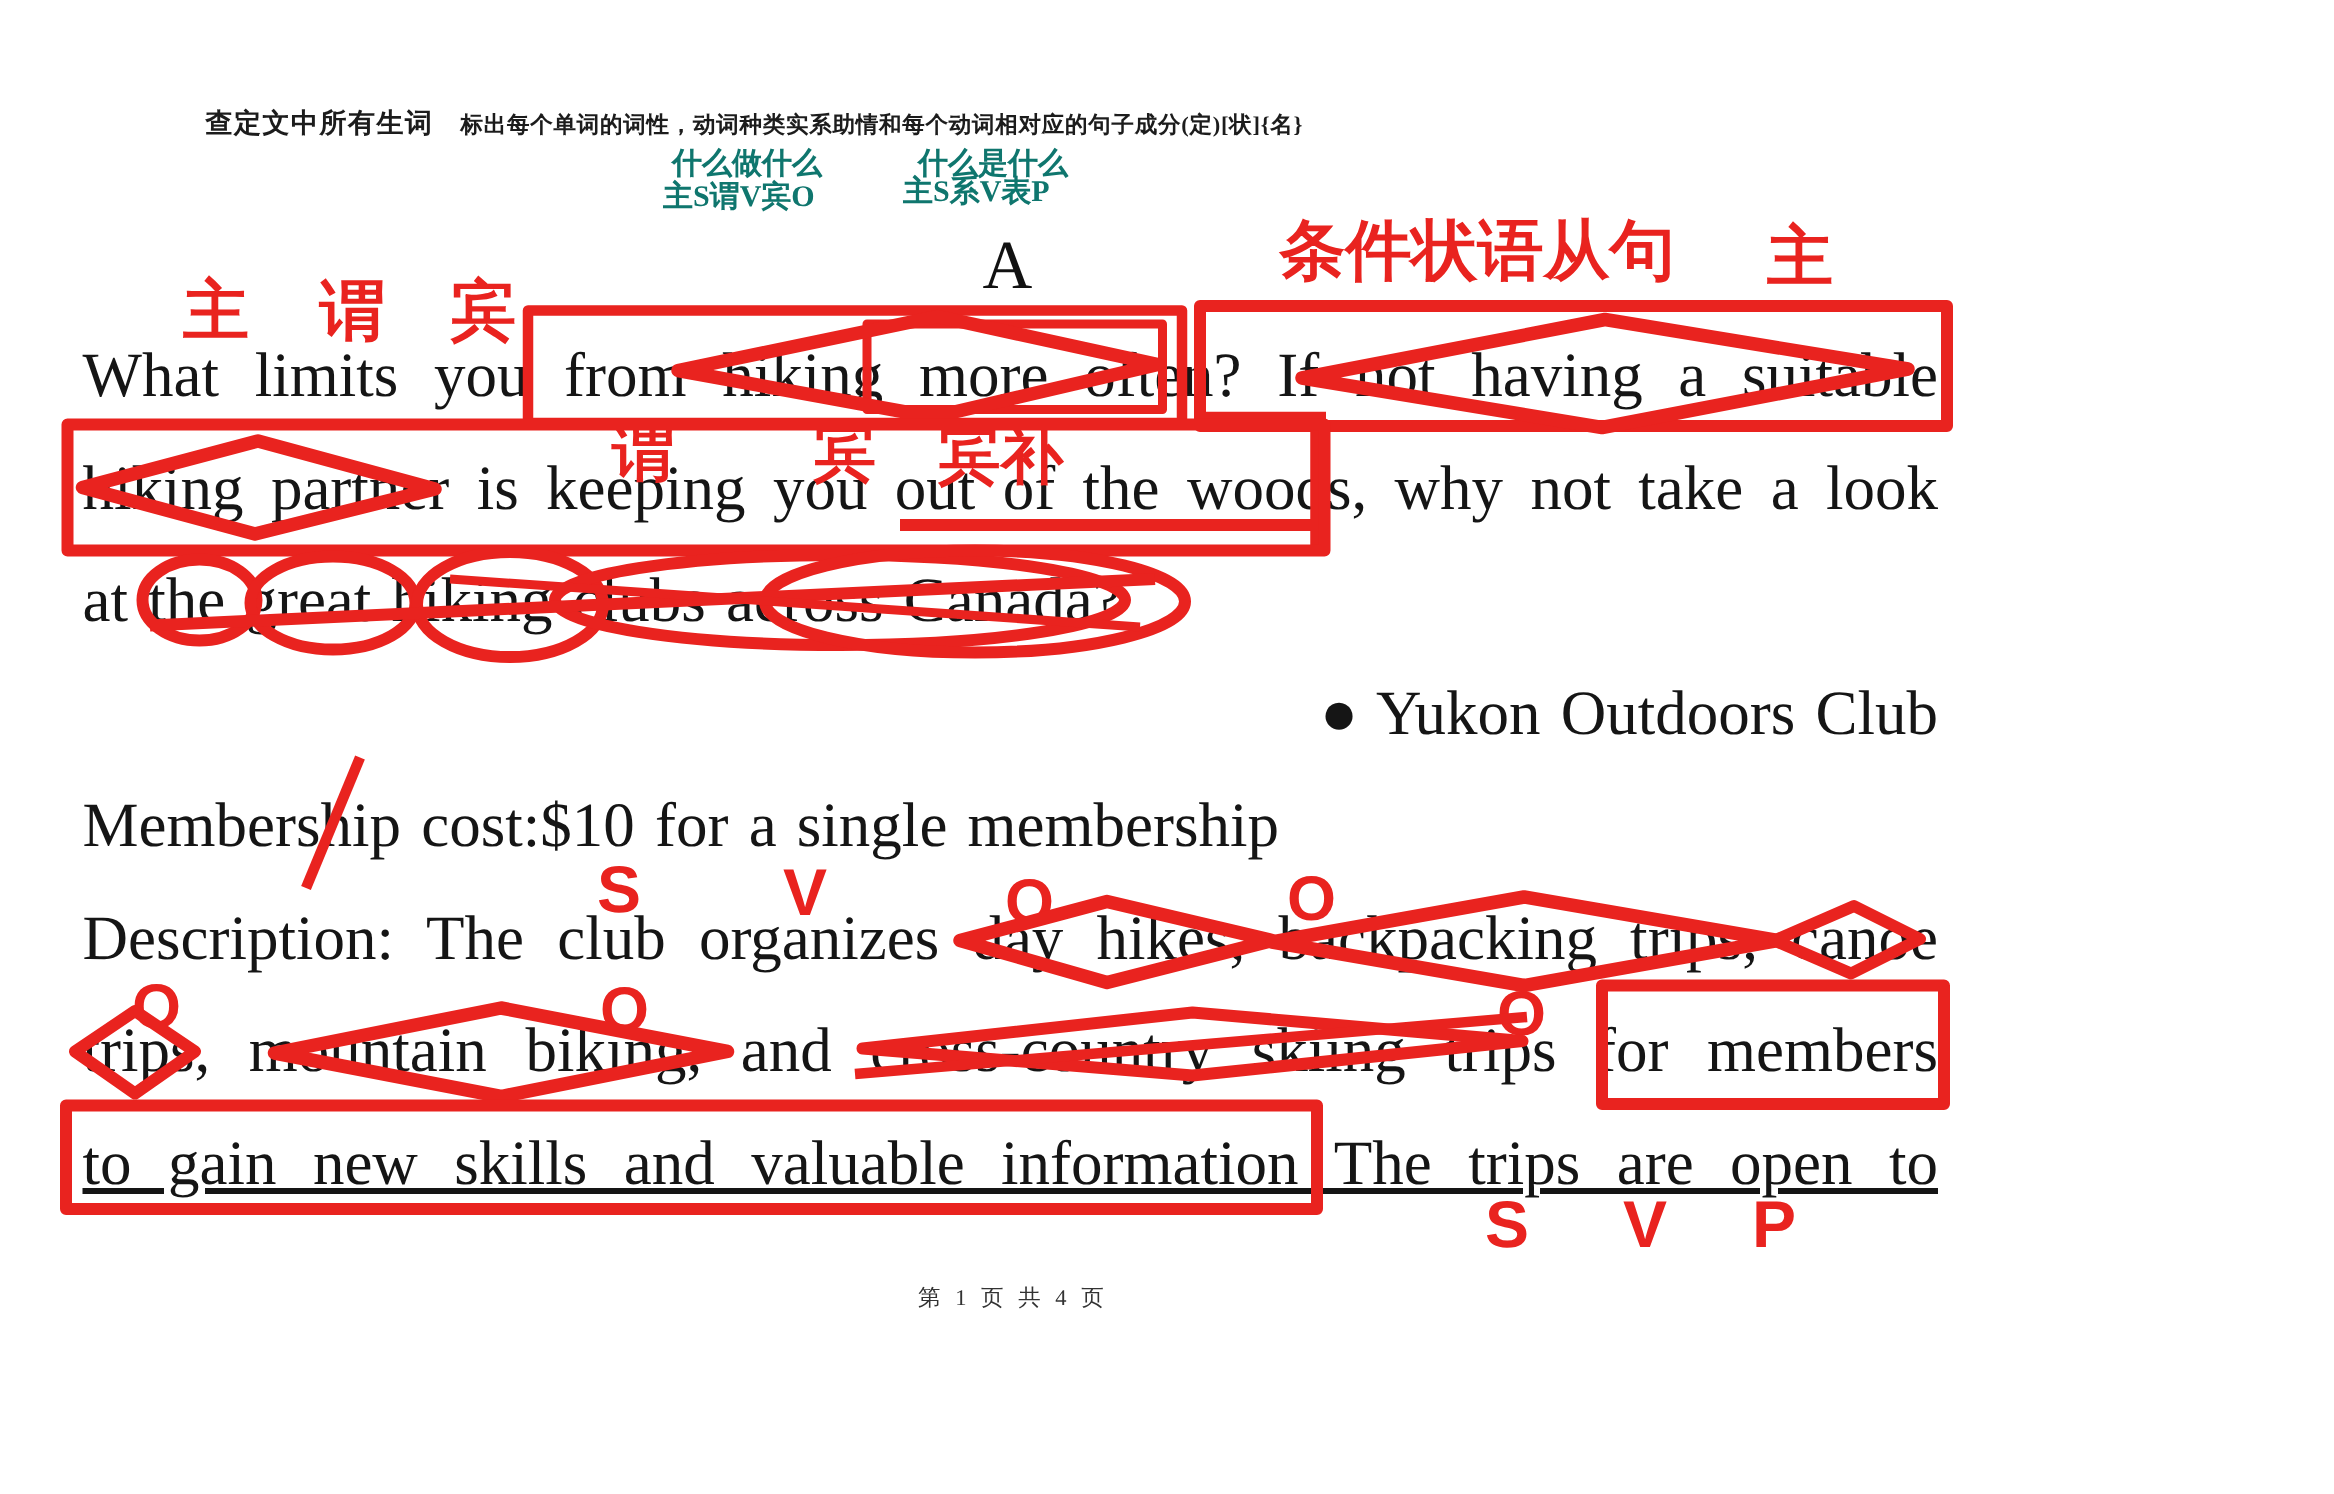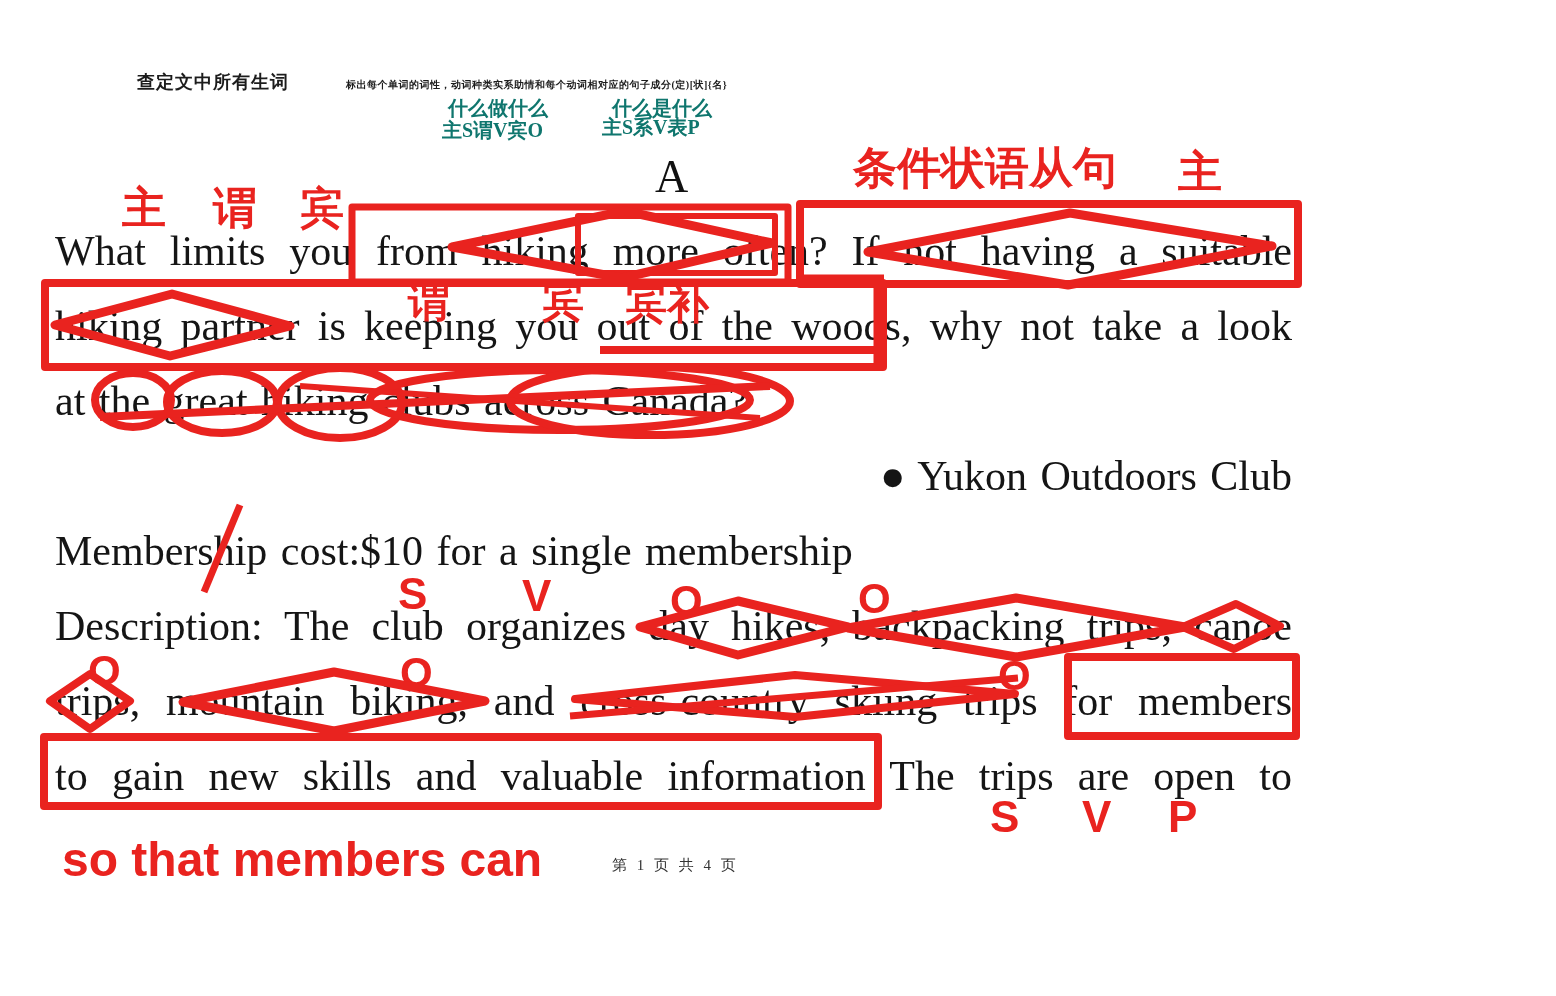--- a/index.html
+++ b/index.html
@@ -3,21 +3,21 @@
 <meta charset="utf-8">
 <style>
   html,body { margin:0; padding:0; background:#ffffff; }
   .page {
     position:relative; width:1556px; height:996px; background:#ffffff;
     overflow:hidden; font-family:"Liberation Serif", serif; color:#141414;
   }
   
   .hdr-row1 { position:absolute; left:118px; top:70px; white-space:nowrap; color:#1c1c1c; }
   .hdr-title { font-size:18px; font-weight:bold; letter-spacing:1px;margin-left:19px; }
-  .hdr-instr { font-size:10px; font-weight:bold; margin-left:57px; letter-spacing:0.5px;text-align:center; }
+  .hdr-instr { font-size:15px; font-weight:bold; margin-left:18px; letter-spacing:0.5px;text-align:center; }
   .hdr-small { position:absolute; font-size:20px; font-weight:bold; color:#0f766e; white-space:nowrap; }
   
   .section-label { position:absolute; left:655px; top:150px; font-size:46px; color:#111; }
   .body-line {
     position:absolute; left:55px; width:1237px; font-size:42px; line-height:52px;
     white-space:normal; color:#151515;
   }
   .just { text-align:justify; text-align-last:justify; }
   .loose { word-spacing:3px; }
   
@@ -48,21 +48,21 @@
 
   <div class="section-label">A</div>
 
   <div class="body-line just" style="top:225px;">What limits you from hiking more often? If not having a suitable</div>
   <div class="body-line just" style="top:300px;">hiking partner is keeping you out of the woods, why not take a look</div>
   <div class="body-line loose" style="top:375px;">at the great hiking clubs across Canada?</div>
   <div class="body-line loose" style="top:450px;text-align:right;">● Yukon Outdoors Club</div>
   <div class="body-line loose" style="top:525px;">Membership cost:$10 for a single membership</div>
   <div class="body-line just" style="top:600px;">Description: The club organizes day hikes, backpacking trips, canoe</div>
   <div class="body-line just" style="top:675px;">trips, mountain biking, and cross-country skiing trips for members</div>
-  <div class="body-line just" style="top:750px;">to gain new skills and valuable information  The trips are open to</div>
+  <div class="body-line just" style="top:750px;text-decoration:underline;">to gain new skills and valuable information  The trips are open to</div>
 
   <div class="footer">第 1 页 共 4 页</div>
 
   <div class="red-label" style="left:122px;  top:186px; font-size:44px;">主</div>
   <div class="red-label" style="left:213px;  top:186px; font-size:44px;">谓</div>
   <div class="red-label" style="left:300px;  top:186px; font-size:44px;">宾</div>
   <div class="red-label" style="left:853px;  top:146px; font-size:44px;">条件状语从句</div>
   <div class="red-label" style="left:1178px; top:150px; font-size:44px;">主</div>
   <div class="red-label" style="left:408px;  top:281px; font-size:42px;">谓</div>
   <div class="red-label" style="left:542px;  top:281px; font-size:42px;">宾</div>
@@ -70,21 +70,20 @@
   <div class="red-label" style="left:398px;  top:572px; font-size:44px;">S</div>
   <div class="red-label" style="left:522px;  top:574px; font-size:44px;">V</div>
   <div class="red-label" style="left:670px;  top:580px; font-size:42px;">O</div>
   <div class="red-label" style="left:858px;  top:578px; font-size:42px;">O</div>
   <div class="red-label" style="left:88px;   top:650px; font-size:42px;">O</div>
   <div class="red-label" style="left:400px;  top:652px; font-size:42px;">O</div>
   <div class="red-label" style="left:998px;  top:655px; font-size:42px;">O</div>
   <div class="red-label" style="left:990px;  top:795px; font-size:44px;">S</div>
   <div class="red-label" style="left:1082px; top:795px; font-size:44px;">V</div>
   <div class="red-label" style="left:1168px; top:795px; font-size:44px;">P</div>
-  <div class="red-label" style="left:62px;   top:836px; font-size:48px;">so that members can</div>
 
   <svg class="marks" width="1556" height="996" viewBox="0 0 1556 996">
 
     <rect x="352" y="207" width="436" height="75" stroke-width="7"></rect>
     <rect x="578" y="216" width="197" height="57" stroke-width="6"></rect>
     <polygon points="452,247 625,211 772,243 622,278" stroke-width="9"></polygon>
 
     <rect x="800" y="204" width="498" height="80" stroke-width="8"></rect>
     <polygon points="868,252 1070,213 1272,246 1068,285" stroke-width="9"></polygon>
     <line x1="802" y1="281" x2="884" y2="281" stroke-width="13"></line>

